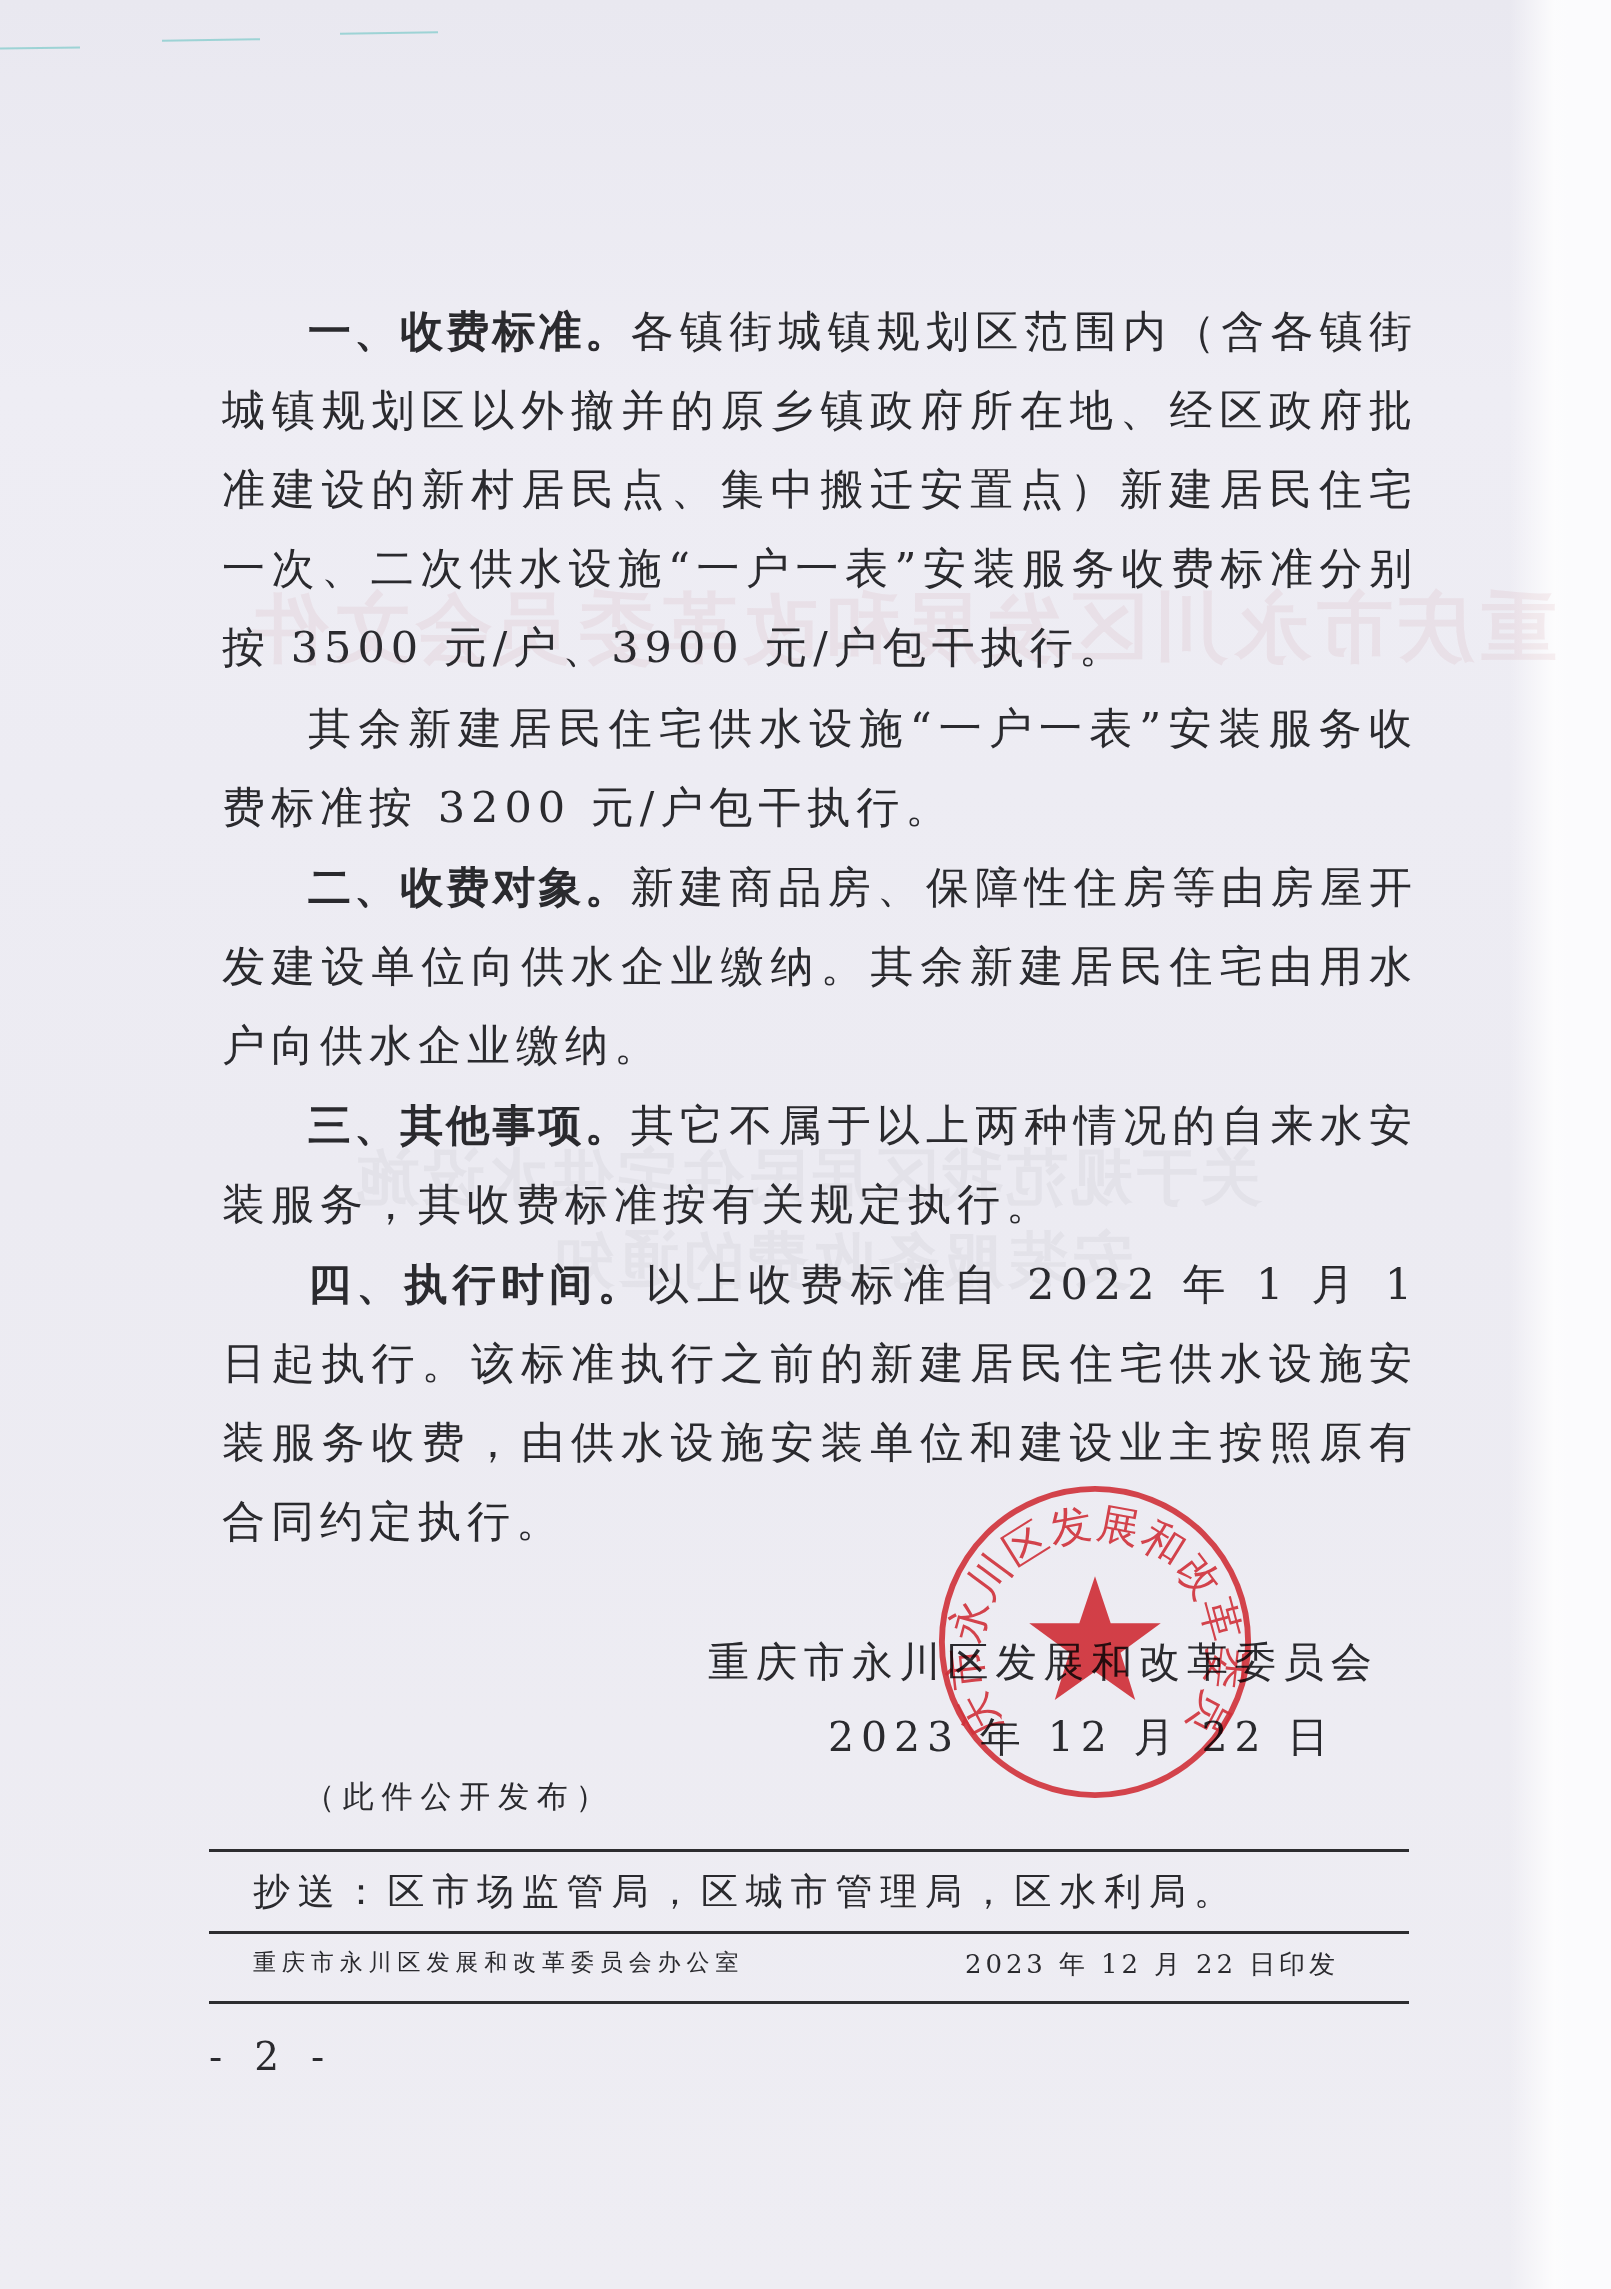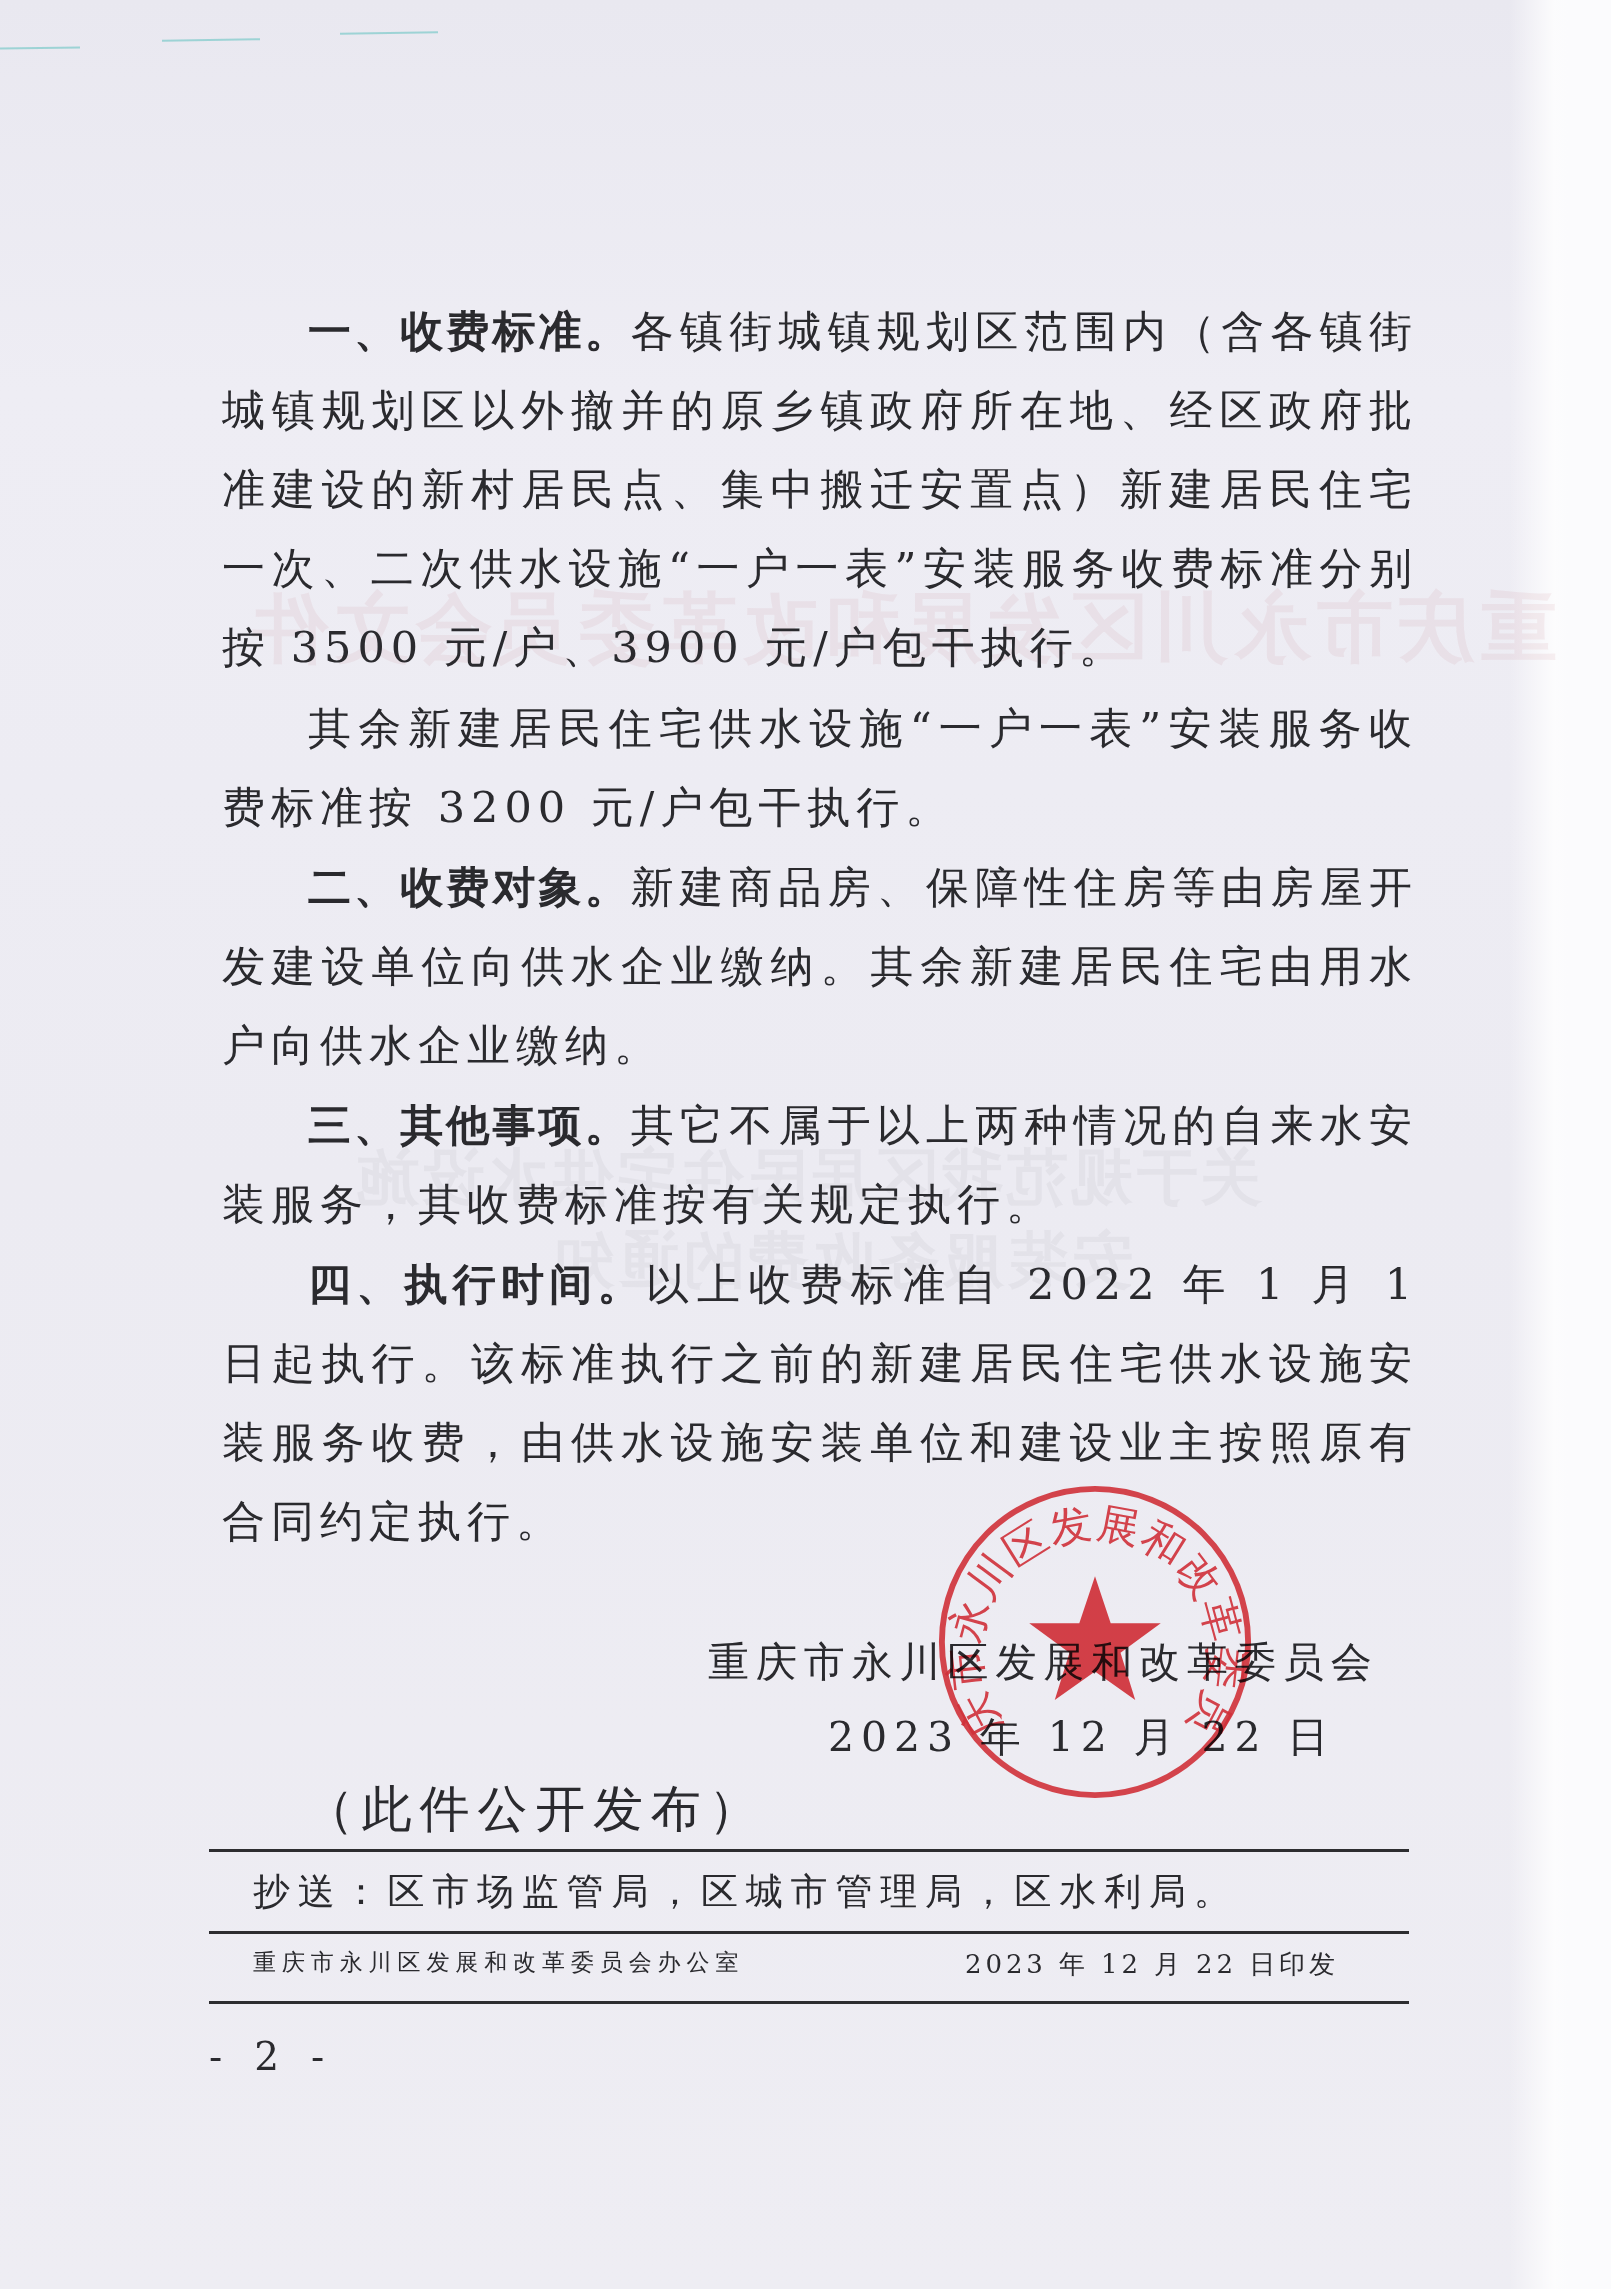--- a/index.html
+++ b/index.html
@@ -32,21 +32,21 @@
     position: absolute; left: 214px; width: 1196px;
     font-size: 43px; line-height: 79px; letter-spacing: 6px;
     text-align: justify; text-align-last: left;
     margin: 8px;
   }
   .para .lead { font-weight: bold; font-family: "DejaVu Sans", "Liberation Sans", sans-serif; letter-spacing: 2.9px; }
   .indent { text-indent: 86px; }
   .sig {
     position: absolute; font-size: 41px; letter-spacing: 6.9px; white-space: nowrap;
   }
-  .note { position: absolute; left: 304px; top: 1776px; font-size: 50px; letter-spacing: 7.8px; white-space: nowrap; }
+  .note { position: absolute; left: 304px; top: 1776px; font-size: 31px; letter-spacing: 7.8px; white-space: nowrap; }
   .rule { position: absolute; left: 209px; width: 1200px; height: 2.9px; background: #2d2d30; }
   .footer-text { position: absolute; font-size: 37px; letter-spacing: 7.8px; white-space: nowrap; }
   .page-num { position: absolute; left: 209px; top: 2034px; font-size: 39px; letter-spacing: 9.8px; }
   .stamp {
     position: absolute; left: 936px; top: 1483px; width: 318px; height: 318px;
     pointer-events: none; mix-blend-mode: multiply;
   }
 </style>
 </head>
 <body>

